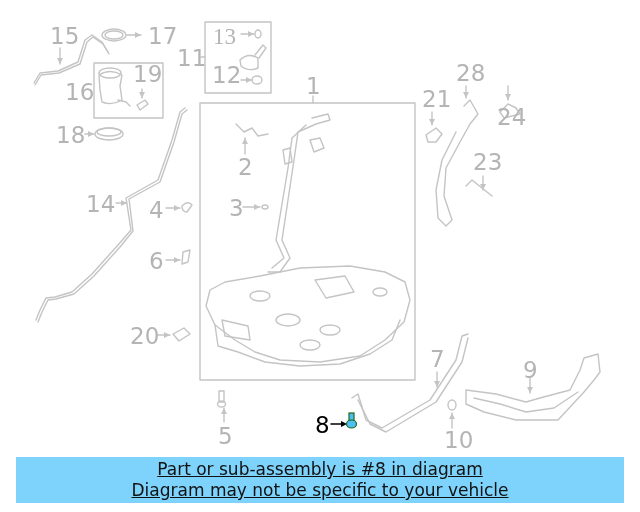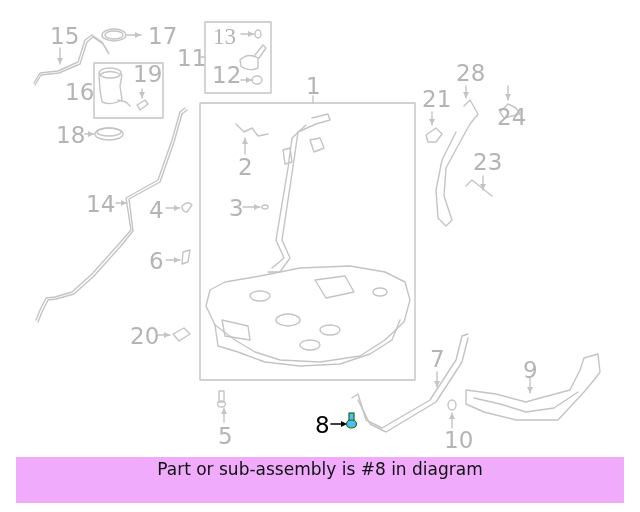--- a/index.html
+++ b/index.html
@@ -1,20 +1,20 @@
 <!DOCTYPE html>
 <html><head>
 <meta charset="utf-8">
 <style>
   html, body { margin:0; padding:0; background:#ffffff; }
   body { width:640px; height:512px; position:relative; overflow:hidden; font-family:"DejaVu Sans", sans-serif; }
   #diagram { position:absolute; left:0; top:0; width:640px; height:512px; }
   .callout { position:absolute; font-family:"DejaVu Sans", sans-serif; font-size:23px; color:#b4b4b4; line-height:1; white-space:nowrap; }
   .callout.active { color:#000000; }
-  #banner { position:absolute; left:16px; top:457px; width:608px; height:46px; background:#f0abfc; text-align:center; color:#111; font-family:"DejaVu Sans", sans-serif; font-size:17px; line-height:21px; padding-top:2px; box-sizing:border-box; }
+  #banner { position:absolute; left:16px; top:457px; width:608px; height:46px; background:#7dd3fc; text-align:center; color:#111; font-family:"DejaVu Sans", sans-serif; font-size:17px; line-height:21px; padding-top:2px; box-sizing:border-box;text-decoration:underline; }
   #banner div { white-space:nowrap; }
 </style>
 </head>
 <body>
 
 <svg id="diagram" viewBox="0 0 640 512" xmlns="http://www.w3.org/2000/svg">
   <g fill="none" stroke="#c4c4c4" stroke-width="1.4" stroke-linecap="round" stroke-linejoin="round">
 
     <rect x="94" y="63" width="69" height="55"></rect>
     <rect x="205" y="22" width="66" height="71"></rect>
@@ -162,13 +162,14 @@
 <div class="callout" style="left:56px;top:124px;">18</div>
 <div class="callout" style="left:133px;top:63px;">19</div>
 <div class="callout" style="left:130px;top:325px;">20</div>
 <div class="callout" style="left:422px;top:88px;">21</div>
 <div class="callout" style="left:456px;top:62px;">28</div>
 <div class="callout" style="left:473px;top:151px;text-align:right;">23</div>
 <div class="callout" style="left:497px;top:62px;margin-top:44px;">24</div>
 
 <div id="banner">
   <div>Part or sub-assembly is #8 in diagram</div>
+  <div>Diagram may not be specific to your vehicle</div>
 </div>
 
 </body></html>

